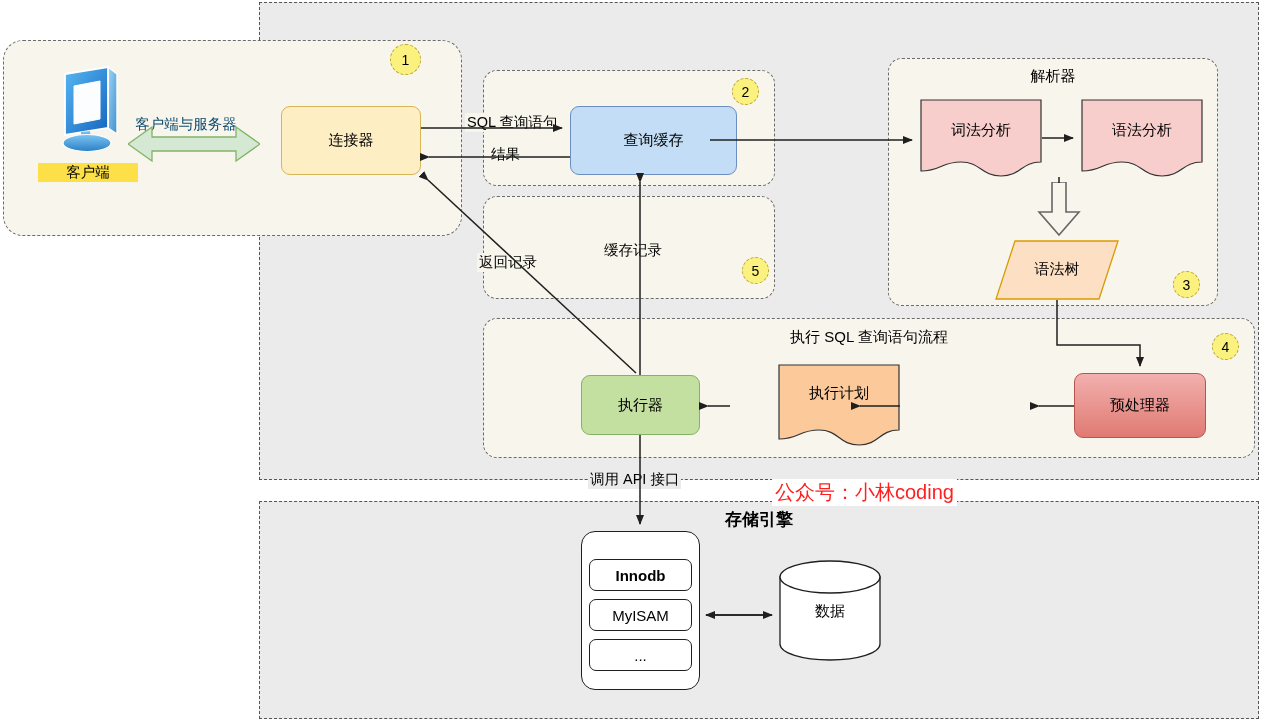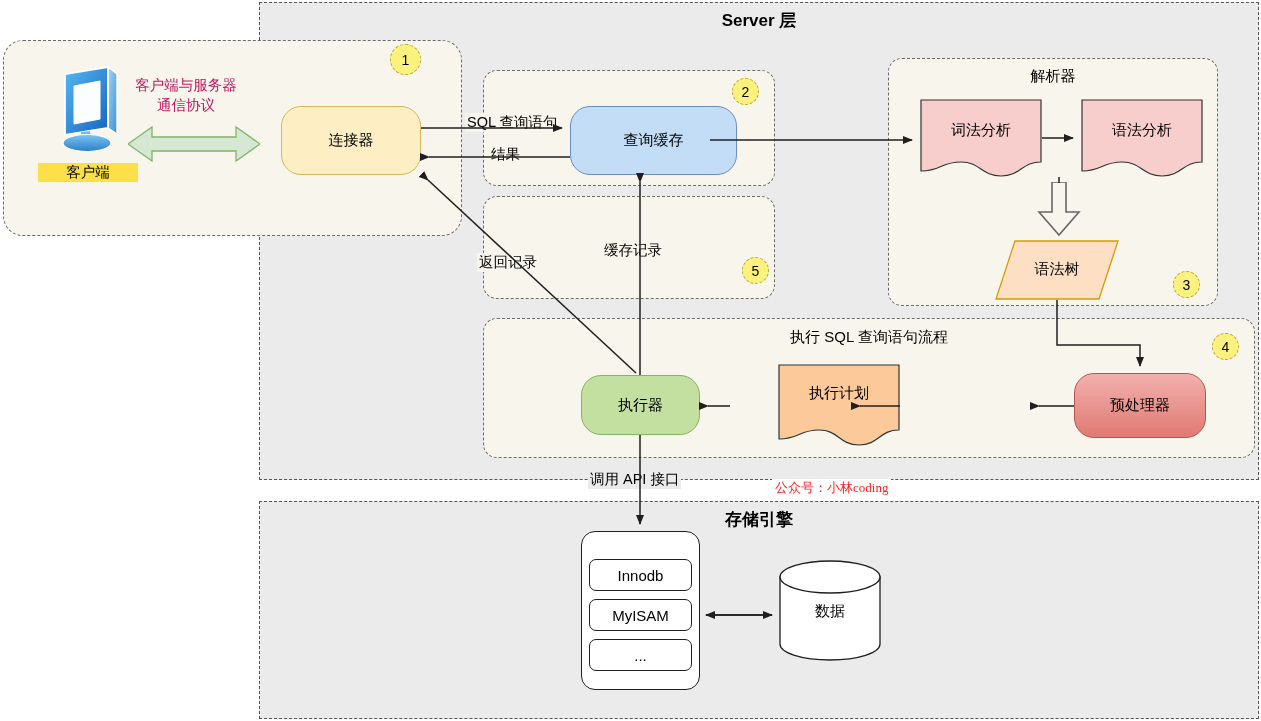--- a/index.html
+++ b/index.html
@@ -10,51 +10,50 @@
 
   
   .layer{border:1.5px dashed #555;background:#ebebeb;}
   .layer-title{font-weight:bold;font-size:17px;text-align:center;color:#000;}
 
   
   .group{border:1.5px dashed #6b6b6b;border-radius:14px;background:#f8f5ec;}
   .group-title{font-size:15px;text-align:center;color:#000;}
 
   
-  .node{border-radius:20px;display:flex;align-items:center;justify-content:center;
+  .node{border-radius:9px;display:flex;align-items:center;justify-content:center;
         font-size:15px;color:#000;text-align:center;}
   .node-connector{background:#fdeec4;border:1.4px solid #d6b656;}
   .node-cache{background:#c2ddf5;border:1.4px solid #6c8ebf;}
   .node-executor{background:#c3e0a0;border:1.4px solid #82b366;}
   .node-optimizer{background:linear-gradient(180deg,#fcc21c 0%,#f5a800 100%);border:1.4px solid #d79b00;}
   .node-preproc{background:linear-gradient(180deg,#f2b0ae 0%,#e07a72 100%);border:1.4px solid #b85450;}
   .node-plain{background:#ffffff;border:1.4px solid #1f1f1f;border-radius:7px;}
 
   
   .badge{border-radius:50%;background:#faf17f;border:1.3px dashed #b9a63a;
          display:flex;align-items:center;justify-content:center;font-size:14px;color:#000;}
 
   
   .svgwrap{overflow:visible;}
   .doc-label{position:absolute;width:100%;text-align:center;font-size:15px;color:#000;}
 
   .lbl{font-size:14.5px;color:#000;background:#f8f5ec;padding:0 2px;white-space:nowrap;}
   .lbl-gray{background:#ebebeb;}
-  .watermark{font-size:13px;color:#ff2020;white-space:nowrap;background:#ffffff;padding:0 3px;font-family:Liberation Serif, serif;}
+  .watermark{font-size:20px;color:#ff2020;white-space:nowrap;background:#ffffff;padding:0 3px;}
   .client-cap{font-size:14.5px;color:#000;background:#fde047;text-align:center;}
-  .proto-lbl{font-size:14.5px;color:#be185d;text-align:center;line-height:1.35;background:transparent;}
+  .proto-lbl{font-size:14.5px;color:#0c4a6e;text-align:center;line-height:1.35;background:transparent;margin-top:39px;}
   svg{display:block;}
 </style>
 </head>
 <body>
 
 <div id="stage">
 
   <div class="abs layer" style="left:259px;top:2px;width:1000px;height:478px;"></div>
-  <div class="abs layer-title" style="left:259px;top:9px;width:1000px;">Server 层</div>
 
   <div class="abs layer" style="left:259px;top:501px;width:1000px;height:218px;"></div>
   <div class="abs layer-title" style="left:259px;top:508px;width:1000px;">存储引擎</div>
 
   <div class="abs group" style="left:3px;top:40px;width:459px;height:196px;border-radius:20px;"></div>
   <div class="abs badge" style="left:390px;top:44px;width:31px;height:31px;">1</div>
 
   <div class="abs" style="left:45px;top:62px;width:86px;height:90px;">
     <svg width="86" height="90" viewBox="0 0 86 90">
       <defs>
@@ -147,21 +146,21 @@
   <div class="abs svgwrap" style="left:730px;top:364px;width:122px;height:82px;padding-left:48px;">
     <svg width="122" height="82" viewBox="0 0 122 82">
       <path d="M1,1 L121,1 L121,66 C101,66 101,81 81,81 C61,81 61,66 41,66 C21,66 21,75 1,75 Z" fill="#fcc99b" stroke="#333333" stroke-width="1.2"></path>
     </svg>
     <div class="doc-label" style="top:20px;">执行计划</div>
   </div>
 
   <div class="abs node node-preproc" style="left:1074px;top:373px;width:132px;height:65px;">预处理器</div>
 
   <div class="abs" style="left:581px;top:531px;width:119px;height:159px;background:#ffffff;border:1.5px solid #1f1f1f;border-radius:14px;"></div>
-  <div class="abs node node-plain" style="left:589px;top:559px;width:103px;height:32px;">Innodb</div>
+  <div class="abs node node-plain" style="left:589px;top:559px;width:103px;height:32px;font-weight:bold;">Innodb</div>
   <div class="abs node node-plain" style="left:589px;top:599px;width:103px;height:32px;">MyISAM</div>
   <div class="abs node node-plain" style="left:589px;top:639px;width:103px;height:32px;">...</div>
 
   <div class="abs svgwrap" style="left:779px;top:560px;width:102px;height:101px;">
     <svg width="102" height="101" viewBox="0 0 102 101">
       <path d="M1,17 L1,84 C1,93 23,100 51,100 C79,100 101,93 101,84 L101,17 Z" fill="#ffffff" stroke="#1f1f1f" stroke-width="1.3"></path>
       <ellipse cx="51" cy="17" rx="50" ry="16" fill="#ffffff" stroke="#1f1f1f" stroke-width="1.3"></ellipse>
     </svg>
     <div class="doc-label" style="top:42px;">数据</div>
   </div>

